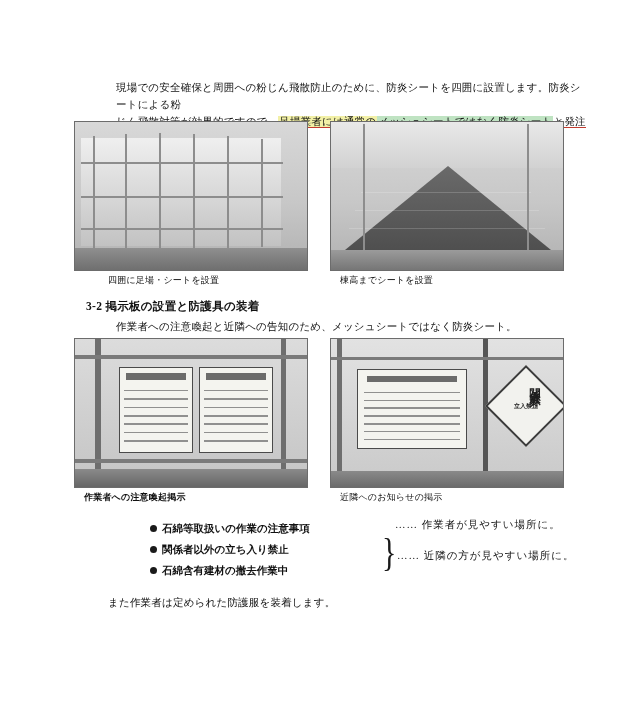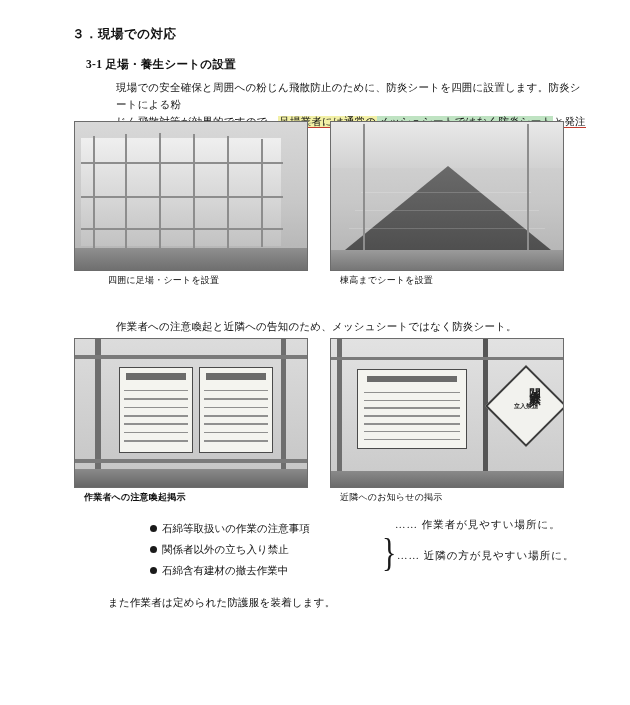--- a/index.html
+++ b/index.html
@@ -183,21 +183,21 @@
     white-space: nowrap;
   }
   .bdot {
     display: inline-block;
     width: 7px; height: 7px;
     border-radius: 50%;
     background: #1a1a1a;
     margin-right: 5px;
     vertical-align: middle;
   }
-  .btxt { vertical-align: middle; }
+  .btxt { vertical-align: middle; font-weight: bold; }
   .dots {
     position: absolute;
     font-size: 10.5px;
     letter-spacing: 1px;
   }
   .note1 { left: 395px; top: 518px; }
   .note2 { left: 397px; top: 549px; }
   .brace {
     position: absolute;
     left: 382px;
@@ -206,23 +206,21 @@
     line-height: 30px;
     transform: scaleY(1.35);
     color: #1a1a1a;
   }
 </style>
 </head>
 <body>
 
 <div class="page">
 
-  <div class="h1">３．現場での対応</div>
-
-  <div class="h2 s31">3-1 足場・養生シートの設置</div>
+
 
   <div class="para p31">
     <span>現場での安全確保と周囲への粉じん飛散防止のために、防炎シートを四囲に設置します。防炎シートによる粉</span><br>
     <span>じん飛散対策が効果的ですので、</span><span class="hl-yellow underline-red">足場業者には通常の</span><span class="hl-green underline-red">メッシュシートではなく防炎シート</span><span class="underline-red">と発注してください。</span>
   </div>
 
   <div class="photo" id="photo1">
     <div class="sky"></div>
     <div class="sheet-wall" style="left:6px; top:16px; width:200px; height:108px;"></div>
     <div class="pole pole-v" style="left:18px; top:14px; height:112px;"></div>
@@ -244,20 +242,21 @@
     <div class="dark-roof" style="left:14px; top:44px; width:206px; height:84px; clip-path: polygon(0% 100%, 50% 0%, 100% 100%);"></div>
     <div class="roof-stripe" style="left:30px; top:70px; width:170px;"></div>
     <div class="roof-stripe" style="left:24px; top:88px; width:184px;"></div>
     <div class="roof-stripe" style="left:18px; top:106px; width:196px;"></div>
     <div class="pole pole-v" style="left:32px; top:2px; height:126px;"></div>
     <div class="pole pole-v" style="left:196px; top:2px; height:126px;"></div>
     <div class="ground" style="height:20px; background:linear-gradient(#9b9b9b,#767676);"></div>
   </div>
   <div class="cap cap2">棟高までシートを設置</div>
 
+  <div class="h2 s32">3-2 掲示板の設置と防護具の装着</div>
   <div class="para p32">作業者への注意喚起と近隣への告知のため、メッシュシートではなく防炎シート。</div>
 
   <div class="photo" id="photo3">
     <div class="sky" style="background:linear-gradient(#dcdcdc,#c4c4c4);"></div>
     <div class="pole pole-v" style="left:20px; top:0; height:148px; width:6px; background:#6e6e6e;"></div>
     <div class="pole pole-v" style="left:206px; top:0; height:148px; width:5px; background:#6e6e6e;"></div>
     <div class="pole pole-h" style="left:0; top:16px; width:232px; height:4px; background:#7a7a7a;"></div>
     <div class="pole pole-h" style="left:0; top:120px; width:232px; height:4px; background:#7a7a7a;"></div>
     <div class="board" style="left:44px; top:28px; width:72px; height:84px;">
       <div class="btitle"></div>

